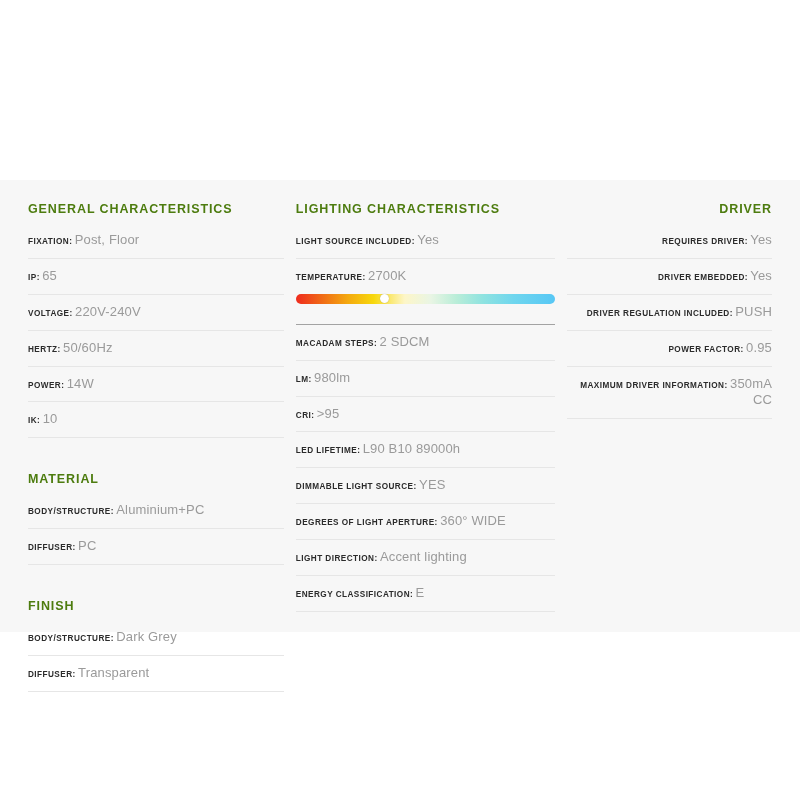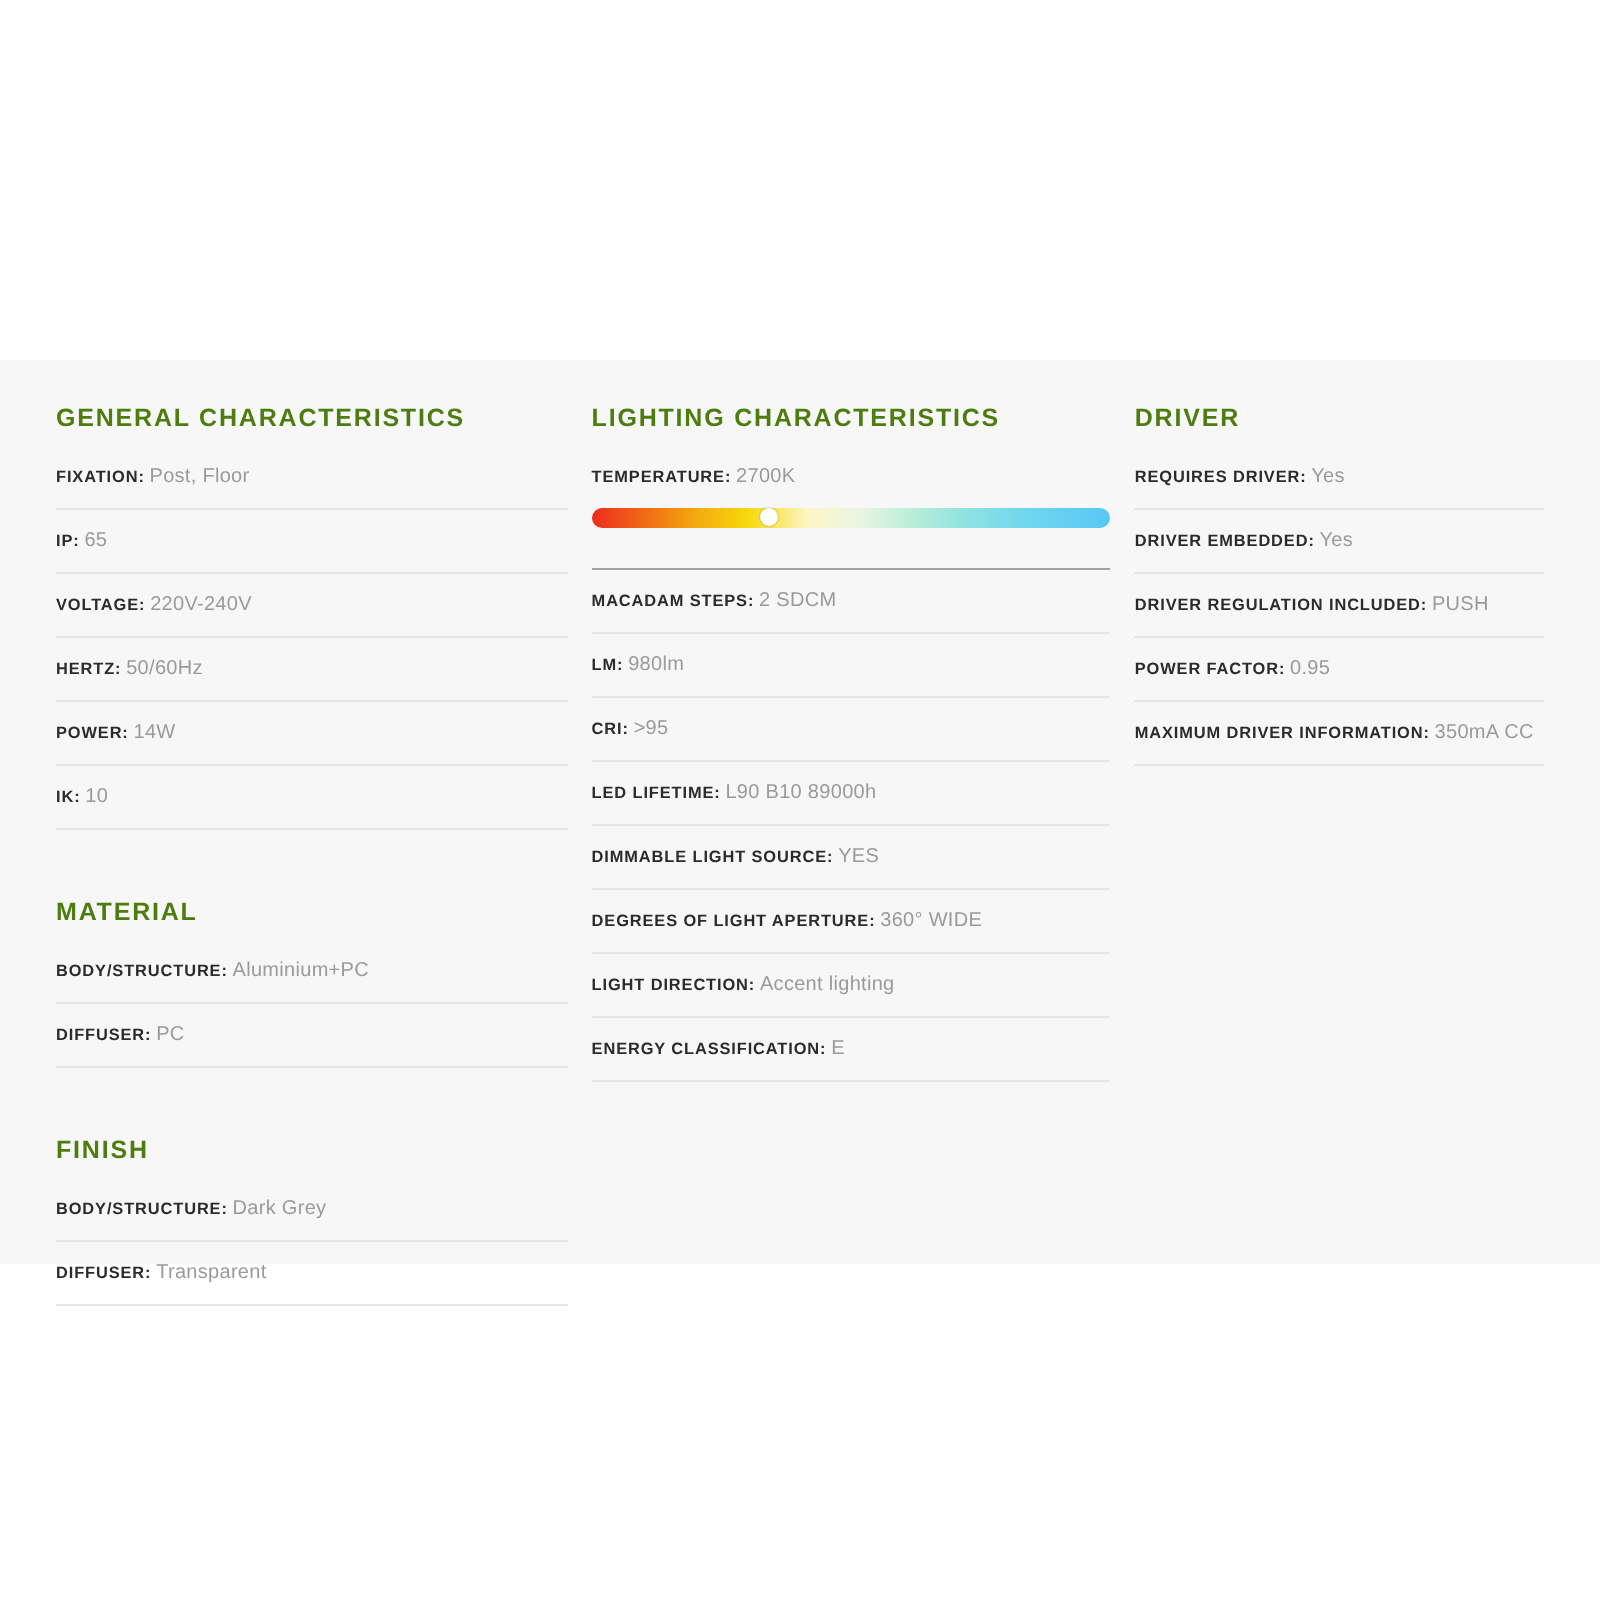--- a/index.html
+++ b/index.html
@@ -32,21 +32,21 @@
   .columns {
     display: flex;
     align-items: flex-start;
     width: 100%;
   }
   .col {
     box-sizing: border-box;
   }
   .col-general { width: 282px; padding-right: 12px; }
   .col-lighting { width: 286px; padding-right: 12px; }
-  .col-driver { width: 216px; }
+  .col-driver { width: 216px; text-align: right; }
 
   h2.section-title {
     font-size: 12.5px;
     letter-spacing: 0.9px;
     font-weight: bold;
     color: #4d7c0f;
     margin: 0 0 16px 0;
     text-transform: uppercase;
   }
   h2.section-title.spaced {
@@ -65,21 +65,21 @@
   }
   .spec-label {
     font-weight: bold;
     color: #2b2b2b;
     letter-spacing: 0.45px;
     font-size: 8.2px;
     text-transform: uppercase;
   }
   .spec-value {
     color: #9a9a9a;
-    font-size: 10px;
+    font-size: 13px;
     letter-spacing: 0.15px;
   }
   .temp-slider {
     position: relative;
     height: 9px;
     border-radius: 5px;
     margin: 2px 0 14px 0;
     background: linear-gradient(to right,
         #ef2b1e 0%,
         #f06a16 10%,
@@ -175,20 +175,24 @@
           <span class="spec-label">DIFFUSER:</span>
           <span class="spec-value">Transparent</span>
         </div>
 
       </div>
 
       <div class="col col-lighting">
 
         <h2 class="section-title">LIGHTING CHARACTERISTICS</h2>
 
+        <div class="spec-row">
+          <span class="spec-label">LIGHT SOURCE INCLUDED:</span>
+          <span class="spec-value">Yes</span>
+        </div>
 
         <div class="temp-wrap">
           <div class="spec-head">
             <span class="spec-label">TEMPERATURE:</span>
             <span class="spec-value">2700K</span>
           </div>
           <div class="temp-slider">
             <div class="temp-knob" style="left: 34%;"></div>
           </div>
         </div>

